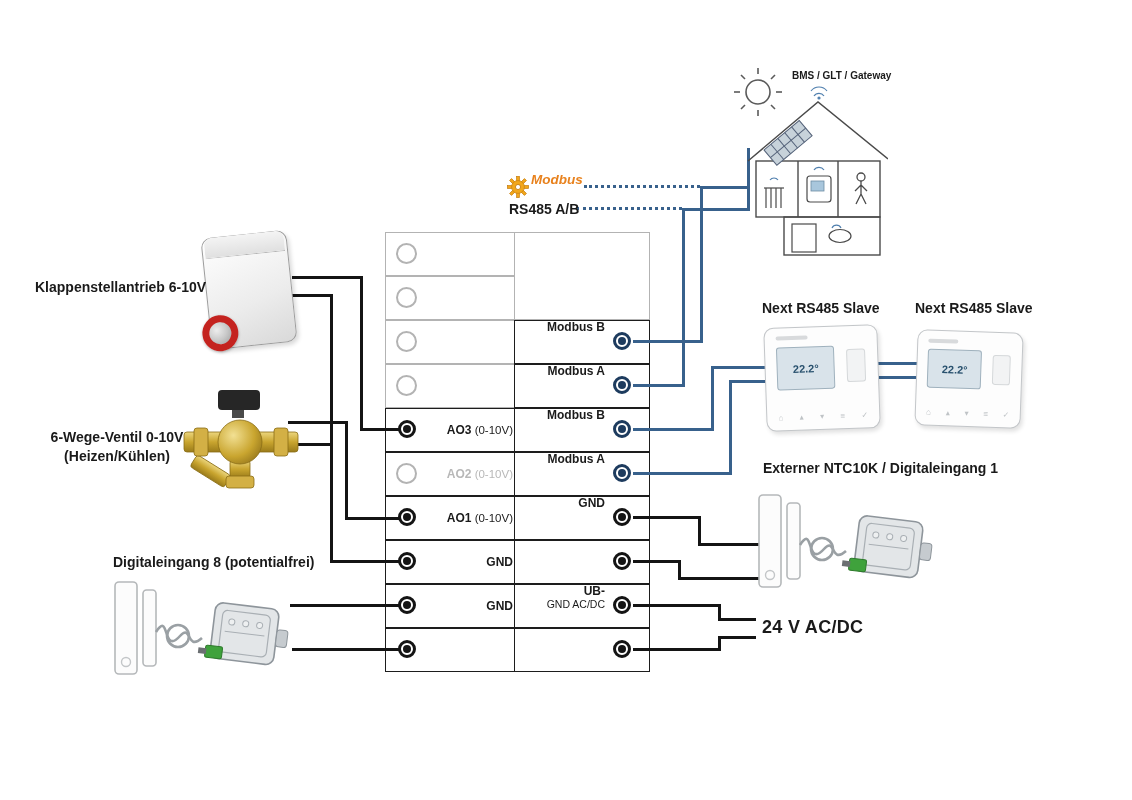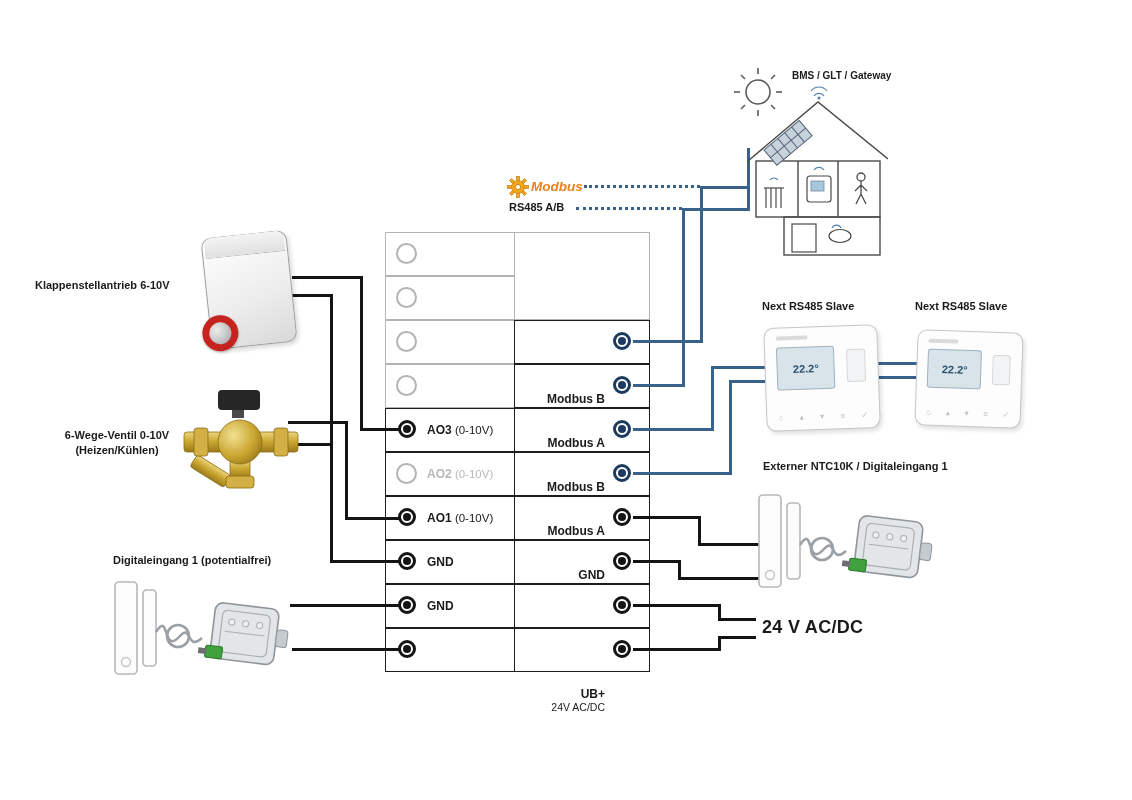--- a/index.html
+++ b/index.html
@@ -14,37 +14,37 @@
   .cellMerged{left:514px;top:232px;width:136px;height:88px;}
 
   
   .term{position:absolute;width:12px;height:12px;border:3.5px solid #141414;border-radius:50%;background:#fff;z-index:6;}
   .term::after{content:"";position:absolute;left:2px;top:2px;width:8px;height:8px;border-radius:50%;background:#141414;}
   .term.navy{border-color:#1d3b5e;}
   .term.navy::after{background:#1d3b5e;}
   .circ-empty{position:absolute;width:17px;height:17px;border:2px solid #b3b3b3;border-radius:50%;background:#fff;z-index:6;}
 
   
-  .lrow{position:absolute;left:427px;width:86px;height:44px;display:flex;align-items:center;z-index:6;}
+  .lrow{position:absolute;left:427px;width:86px;height:44px;display:flex;align-items:center;z-index:6;justify-content:flex-end;}
   .lrow .b{font-weight:700;font-size:12px;white-space:pre;}
   .lrow .r{font-weight:400;font-size:11.5px;white-space:pre;}
   .lrow.dis .b,.lrow.dis .r{color:#b8b8b8;}
-  .rrow{position:absolute;left:517px;width:88px;height:44px;display:flex;flex-direction:column;justify-content:flex-end;align-items:flex-end;line-height:1.2;z-index:6;margin-top:42px;}
+  .rrow{position:absolute;left:517px;width:88px;height:44px;display:flex;flex-direction:column;justify-content:flex-start;align-items:flex-end;line-height:1.2;z-index:6;}
   .rrow .l1{font-weight:700;font-size:12px;white-space:pre;}
   .rrow .l2{font-weight:400;font-size:10.5px;white-space:pre;}
 
   
   .wire{position:absolute;background:#141414;z-index:4;}
   .wire.h{height:3px;}
   .wire.v{width:3px;}
   .wire.blue{background:#38618c;}
   .dotted{position:absolute;height:0;border-top:3px dotted #38618c;z-index:4;}
 
   
-  .lbl{position:absolute;font-weight:700;font-size:11px;z-index:7;white-space:nowrap;}
+  .lbl{position:absolute;font-weight:700;font-size:14px;z-index:7;white-space:nowrap;}
   .lbl.big{font-size:18px;letter-spacing:0.3px;}
   .lbl.center{text-align:center;white-space:normal;}
   .modbus-word{position:absolute;font-weight:700;font-style:italic;font-size:13.5px;color:#e8821e;z-index:7;}
 
   
   .damper{position:absolute;left:206px;top:234px;width:86px;height:112px;transform:rotate(-6deg);z-index:5;}
   .damper-body{position:absolute;left:0;top:0;right:0;bottom:0;background:linear-gradient(160deg,#ffffff,#ececec 60%,#d9d9d9);border:1.5px solid #9c9c9c;border-radius:10px;box-shadow:2px 3px 4px rgba(0,0,0,.15);}
   .damper-top{position:absolute;left:4%;top:0;width:92%;height:18%;border-bottom:1.5px solid #b5b5b5;background:linear-gradient(#f4f4f4,#e0e0e0);border-radius:8px 8px 0 0;}
   .damper-ring{position:absolute;left:-8px;bottom:-2px;width:22px;height:22px;border:7px solid #c4231f;border-radius:50%;background:radial-gradient(circle at 35% 35%,#ededed 0%,#c9c9c9 50%,#9c9c9c 100%);box-shadow:0 1px 3px rgba(0,0,0,.3);}
 
@@ -346,32 +346,32 @@
     </div>
   <div class="rrow" style="top:408px">
       <span class="l1">Modbus B</span>
     </div>
   <div class="rrow" style="top:452px">
       <span class="l1">Modbus A</span>
     </div>
   <div class="rrow" style="top:496px">
       <span class="l1">GND</span>
     </div>
-  <div class="rrow" style="top:628px">
-      <span class="l1">UB+</span>
-      <span class="l2">24V AC/DC</span>
+  <div class="rrow" style="top:584px">
+      <span class="l1">UB-</span>
+      <span class="l2">GND AC/DC</span>
     </div>
 
   <div class="lbl" style="left:35px;top:279px">Klappenstellantrieb 6-10V</div>
   <div class="lbl center" style="left:37px;top:428px;width:160px;line-height:1.35">
     <span>6-Wege-Ventil 0-10V</span><br>
     <span>(Heizen/Kühlen)</span>
   </div>
-  <div class="lbl" style="left:113px;top:554px">Digitaleingang 1 (potentialfrei)</div>
+  <div class="lbl" style="left:113px;top:554px">Digitaleingang 8 (potentialfrei)</div>
   <div class="lbl" style="left:792px;top:70px;font-size:10px">BMS / GLT / Gateway</div>
-  <div class="modbus-word" style="left:531px;top:179px">Modbus</div>
+  <div class="modbus-word" style="left:531px;top:172px">Modbus</div>
   <div class="lbl" style="left:509px;top:201px">RS485 A/B</div>
   <div class="lbl" style="left:762px;top:300px">Next RS485 Slave</div>
   <div class="lbl" style="left:915px;top:300px">Next RS485 Slave</div>
   <div class="lbl" style="left:763px;top:460px">Externer NTC10K / Digitaleingang 1</div>
   <div class="lbl big" style="left:762px;top:617px">24 V AC/DC</div>
 
 </div>
 
 </body></html>

